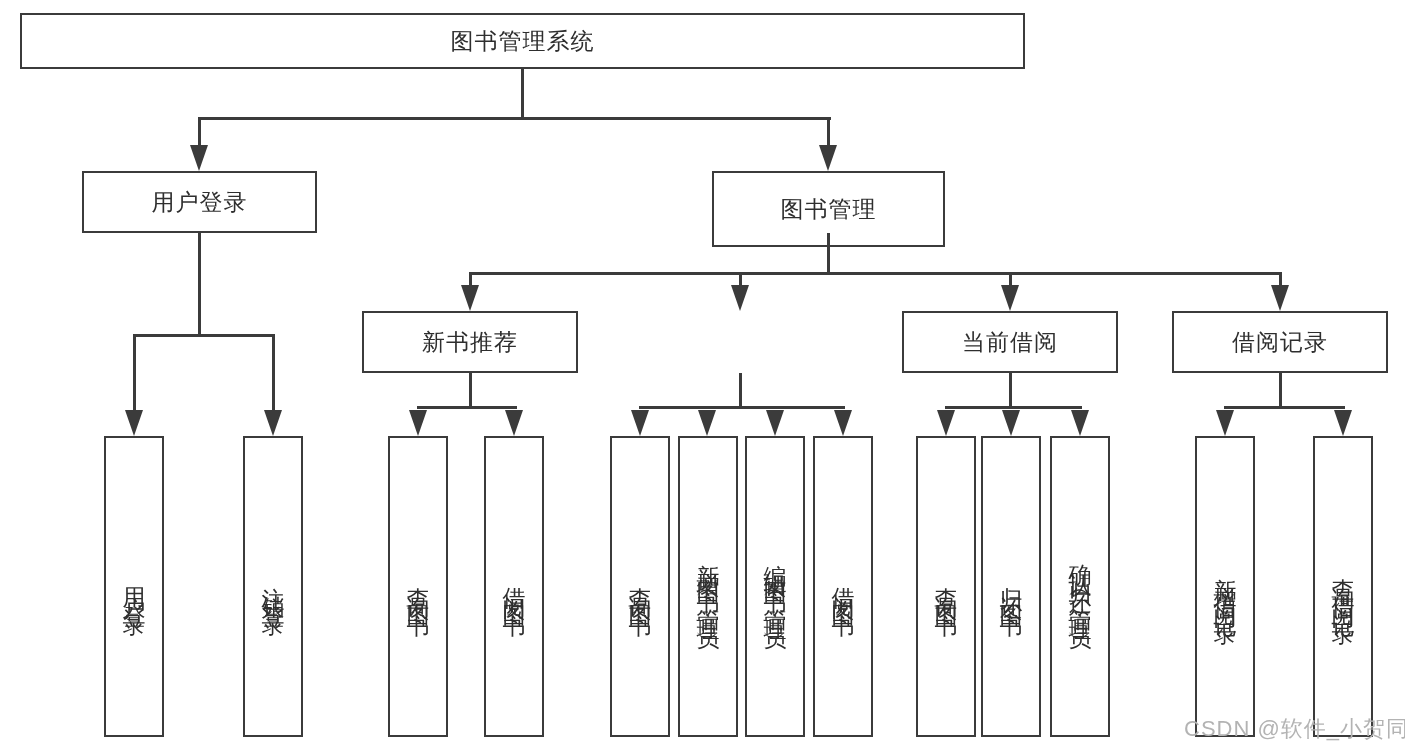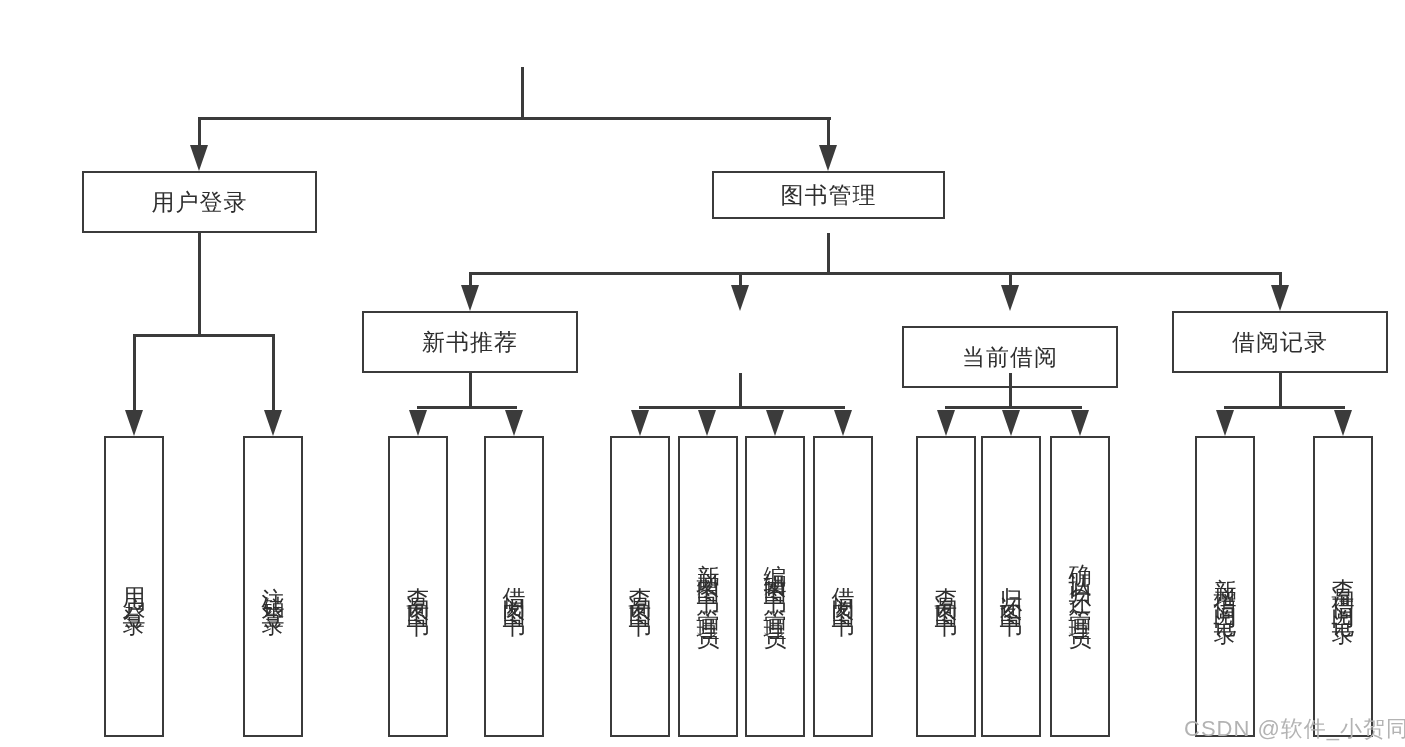--- a/index.html
+++ b/index.html
@@ -53,51 +53,52 @@
     color: #b3b3b3;
     letter-spacing: 1px;
     white-space: nowrap;
   }
 </style>
 </head>
 <body>
 
 <div id="stage">
 
+  <div class="node" style="left:20px; top:13px; width:1005px; height:56px;">图书管理系统</div>
 
   <div class="vline" style="left:521px; top:67px; height:53px;"></div>
   <div class="hline" style="left:198px; top:117px; width:633px;"></div>
   <div class="vline" style="left:198px; top:117px; height:32px;"></div>
   <div class="arrow" style="left:190px; top:145px;"></div>
   <div class="vline" style="left:827px; top:117px; height:32px;"></div>
   <div class="arrow" style="left:819px; top:145px;"></div>
 
   <div class="node" style="left:82px; top:171px; width:235px; height:62px;">用户登录</div>
-  <div class="node" style="left:712px; top:171px; width:233px; height:48px;">图书管理</div>
+  <div class="node" style="left:712px; top:171px; width:233px; height:76px;">图书管理</div>
 
   <div class="vline" style="left:198px; top:233px; height:104px;"></div>
   <div class="hline" style="left:133px; top:334px; width:142px;"></div>
   <div class="vline" style="left:133px; top:334px; height:78px;"></div>
   <div class="arrow" style="left:125px; top:410px;"></div>
   <div class="vline" style="left:272px; top:334px; height:78px;"></div>
   <div class="arrow" style="left:264px; top:410px;"></div>
 
   <div class="vline" style="left:827px; top:233px; height:42px;"></div>
   <div class="hline" style="left:469px; top:272px; width:813px;"></div>
   <div class="vline" style="left:469px; top:272px; height:15px;"></div>
   <div class="arrow" style="left:461px; top:285px;"></div>
   <div class="vline" style="left:739px; top:272px; height:15px;"></div>
   <div class="arrow" style="left:731px; top:285px;"></div>
   <div class="vline" style="left:1009px; top:272px; height:15px;"></div>
   <div class="arrow" style="left:1001px; top:285px;"></div>
   <div class="vline" style="left:1279px; top:272px; height:15px;"></div>
   <div class="arrow" style="left:1271px; top:285px;"></div>
 
   <div class="node" style="left:362px; top:311px; width:216px; height:62px;">新书推荐</div>
-  <div class="node" style="left:902px; top:326px; width:216px; height:62px;">当前借阅</div>
+  <div class="node" style="left:902px; top:311px; width:216px; height:62px;">当前借阅</div>
   <div class="node" style="left:1172px; top:311px; width:216px; height:62px;">借阅记录</div>
 
   <div class="vline" style="left:469px; top:373px; height:36px;"></div>
   <div class="hline" style="left:417px; top:406px; width:100px;"></div>
   <div class="arrow" style="left:409px; top:410px;"></div>
   <div class="arrow" style="left:505px; top:410px;"></div>
 
   <div class="vline" style="left:739px; top:373px; height:36px;"></div>
   <div class="hline" style="left:639px; top:406px; width:206px;"></div>
   <div class="arrow" style="left:631px; top:410px;"></div>

